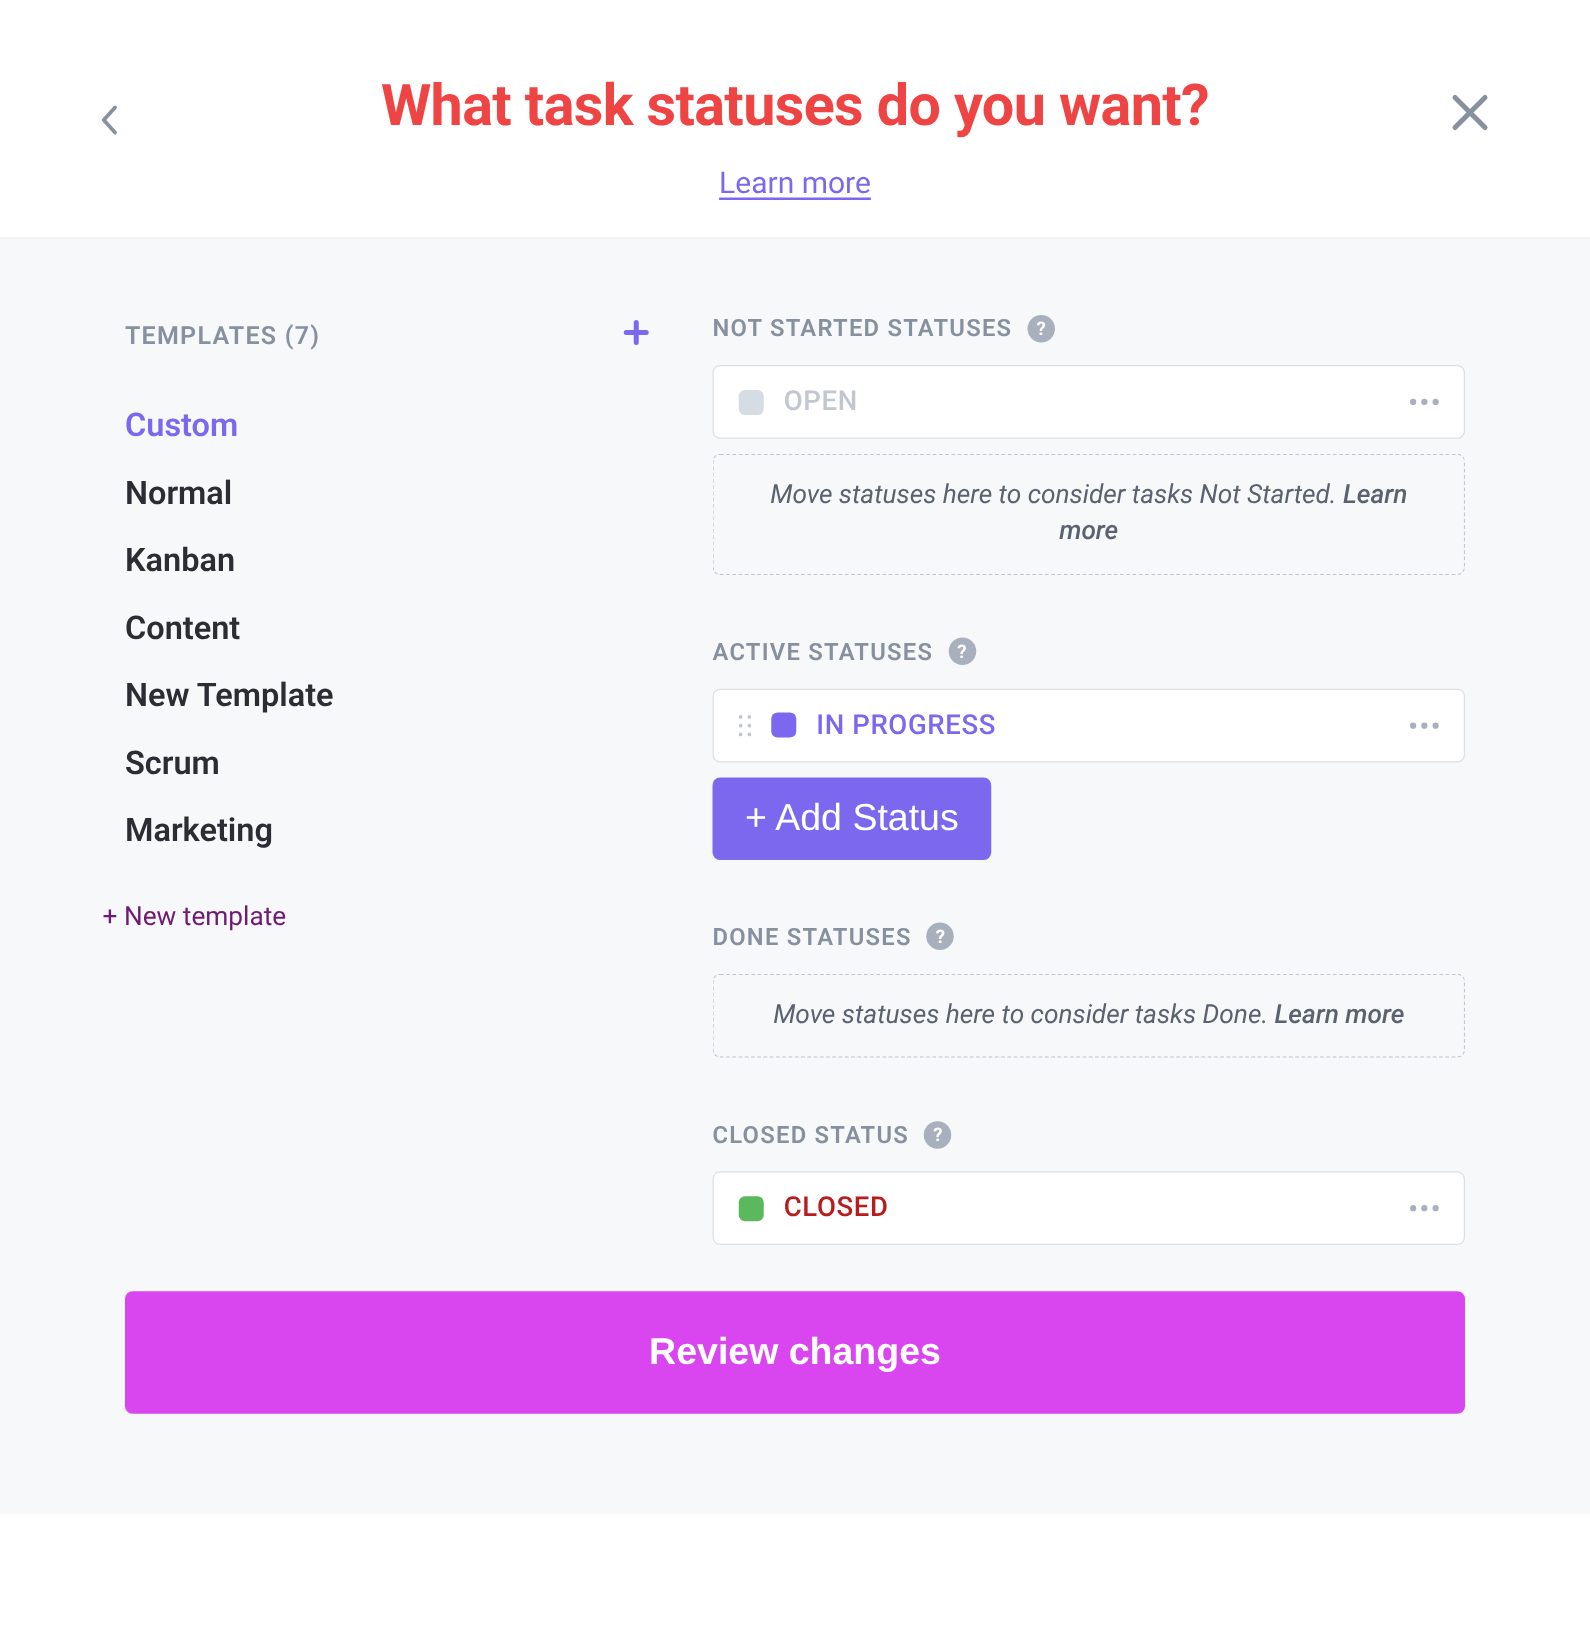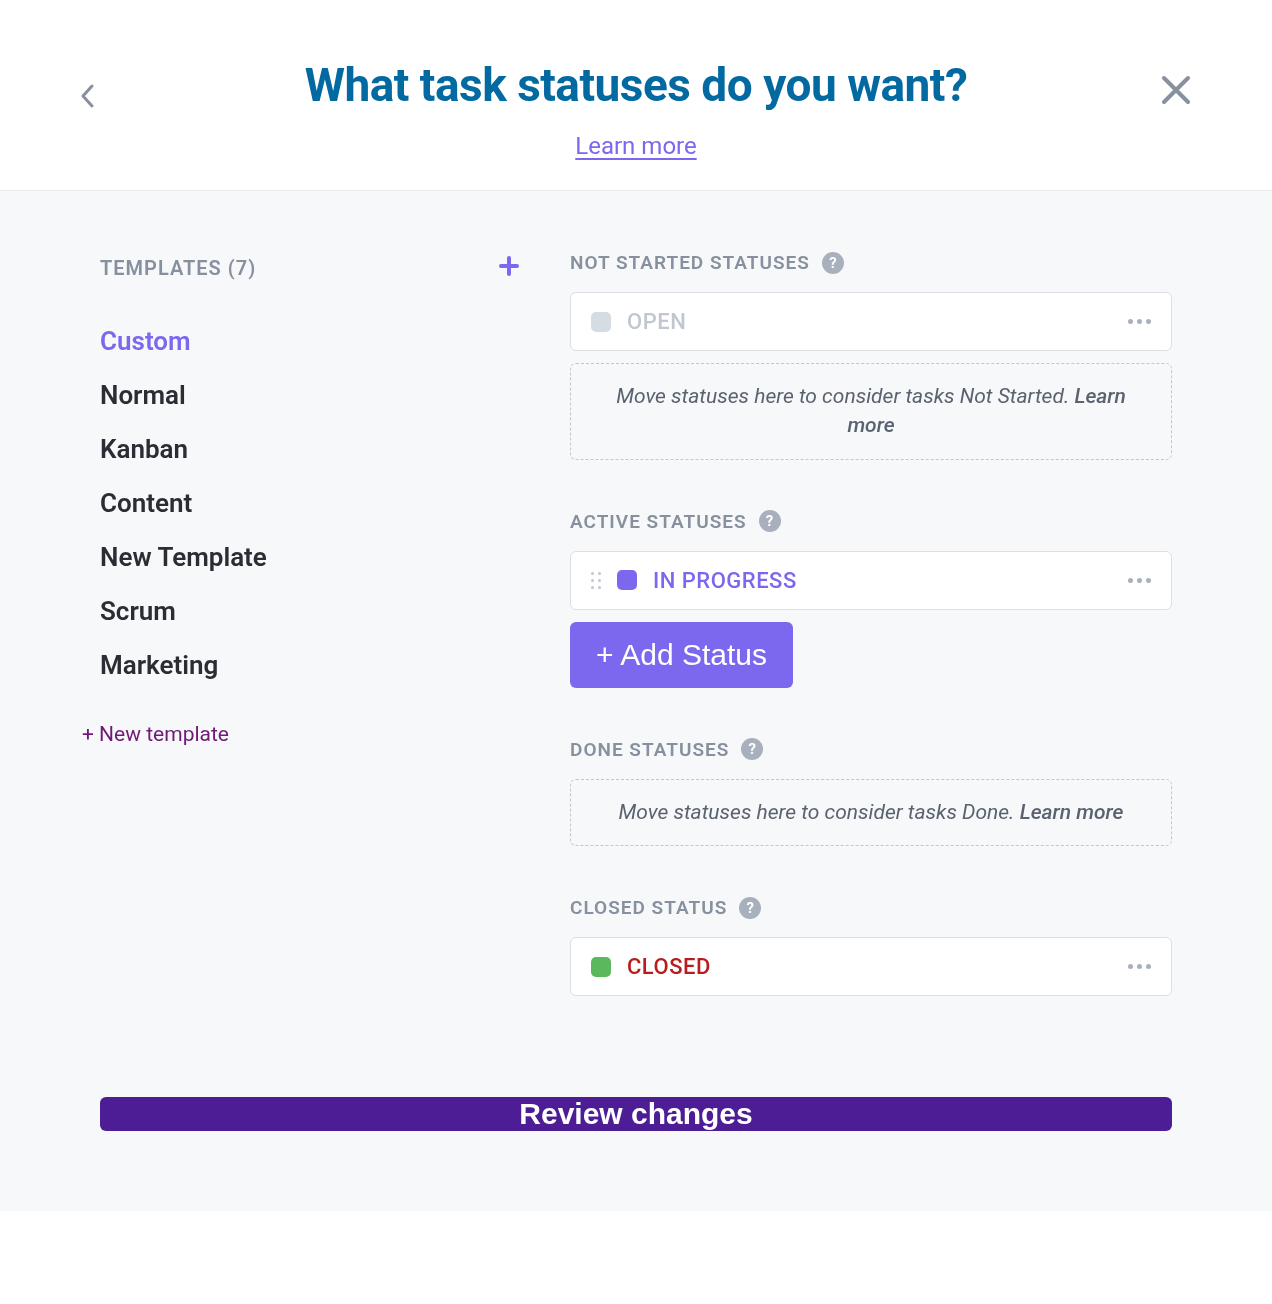--- a/index.html
+++ b/index.html
@@ -27,21 +27,21 @@
   }
   .close-btn {
     position: absolute;
     right: 78px;
     top: 72px;
     cursor: pointer;
   }
   .title {
     font-size: 46px;
     font-weight: 700;
-    color: #0369a1;
+    color: #ef4444;
     letter-spacing: -0.5px;
   }
   .learn-more {
     margin-top: 20px;
     font-size: 24px;
     color: #7b68ee;
     text-decoration: underline;
     text-decoration-color: #7b68ee;
     text-underline-offset: 4px;
     cursor: pointer;
@@ -161,24 +161,25 @@
     border: none;
     border-radius: 6px;
     padding: 16px 26px;
     font-size: 30px;
     font-weight: 500;
     cursor: pointer;
   }
   .review-btn {
     position: absolute;
     left: 100px; right: 100px; bottom: 80px;
-    background: #4c1d95;
+    background: #d946ef;
     color: #fff;
     border: none;
     border-radius: 6px;
+    padding: 32px;
     font-size: 30px;
     font-weight: 600;
     cursor: pointer;
     width: calc(100% - 200px);
   }
 </style>
 </head>
 <body>
 
 <div class="header">

